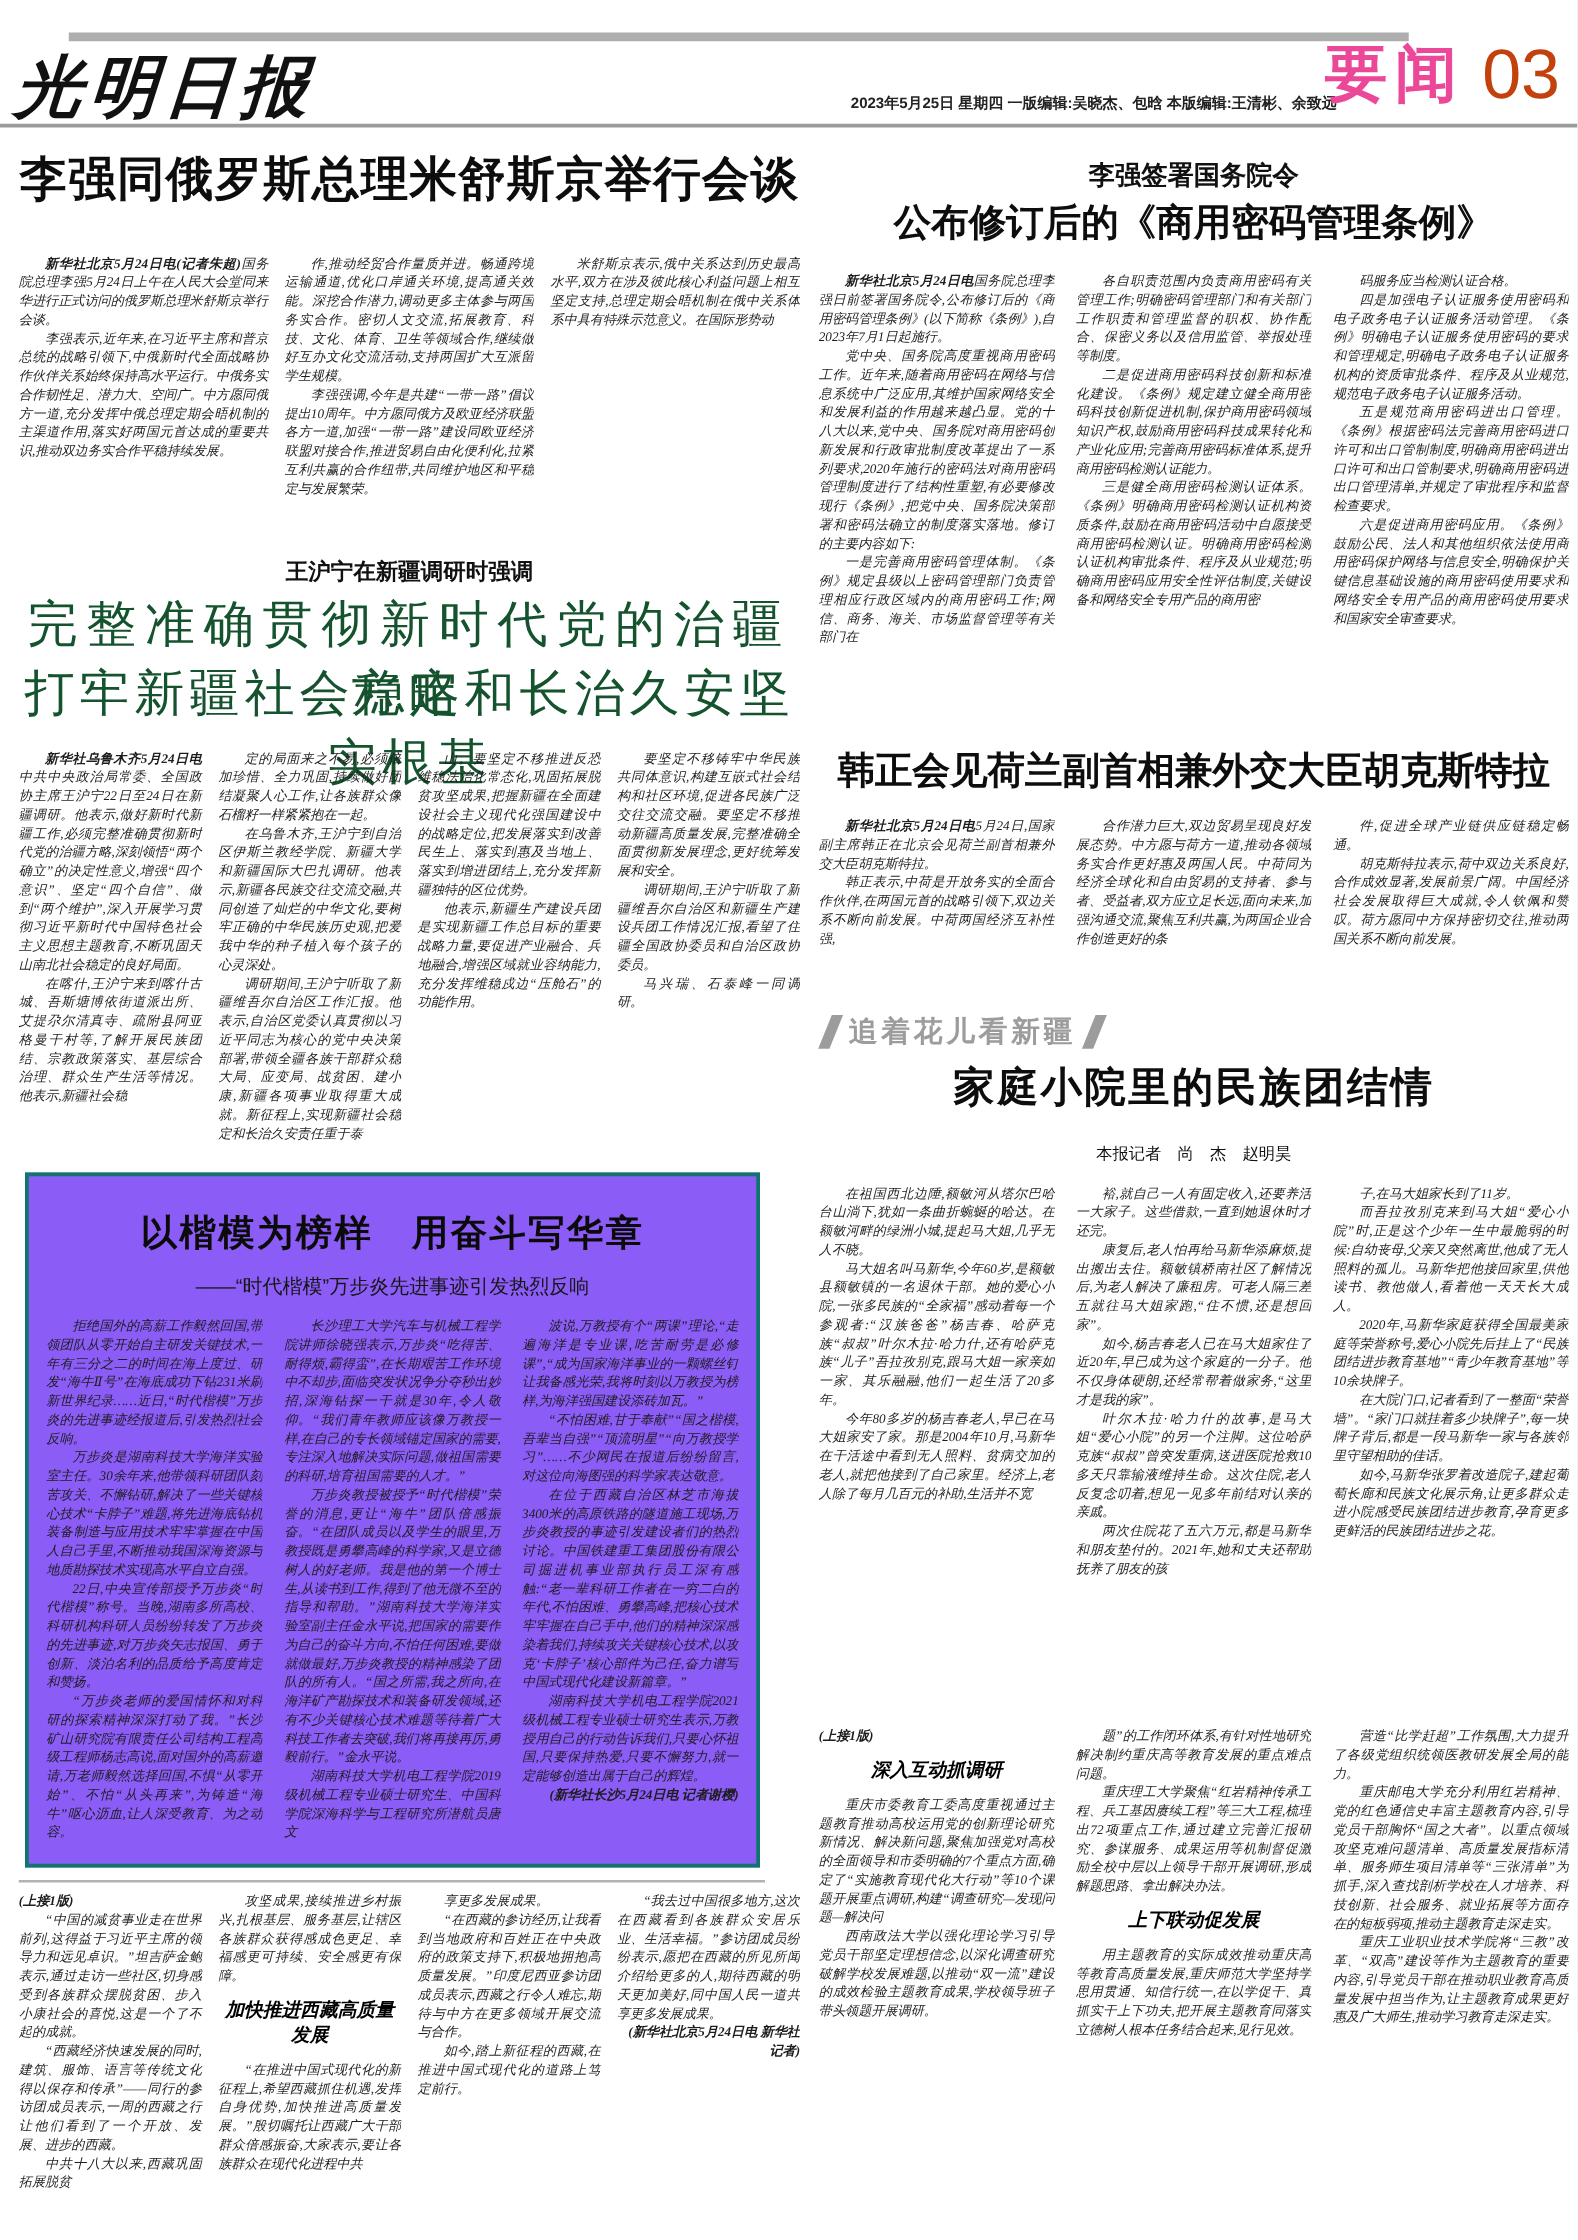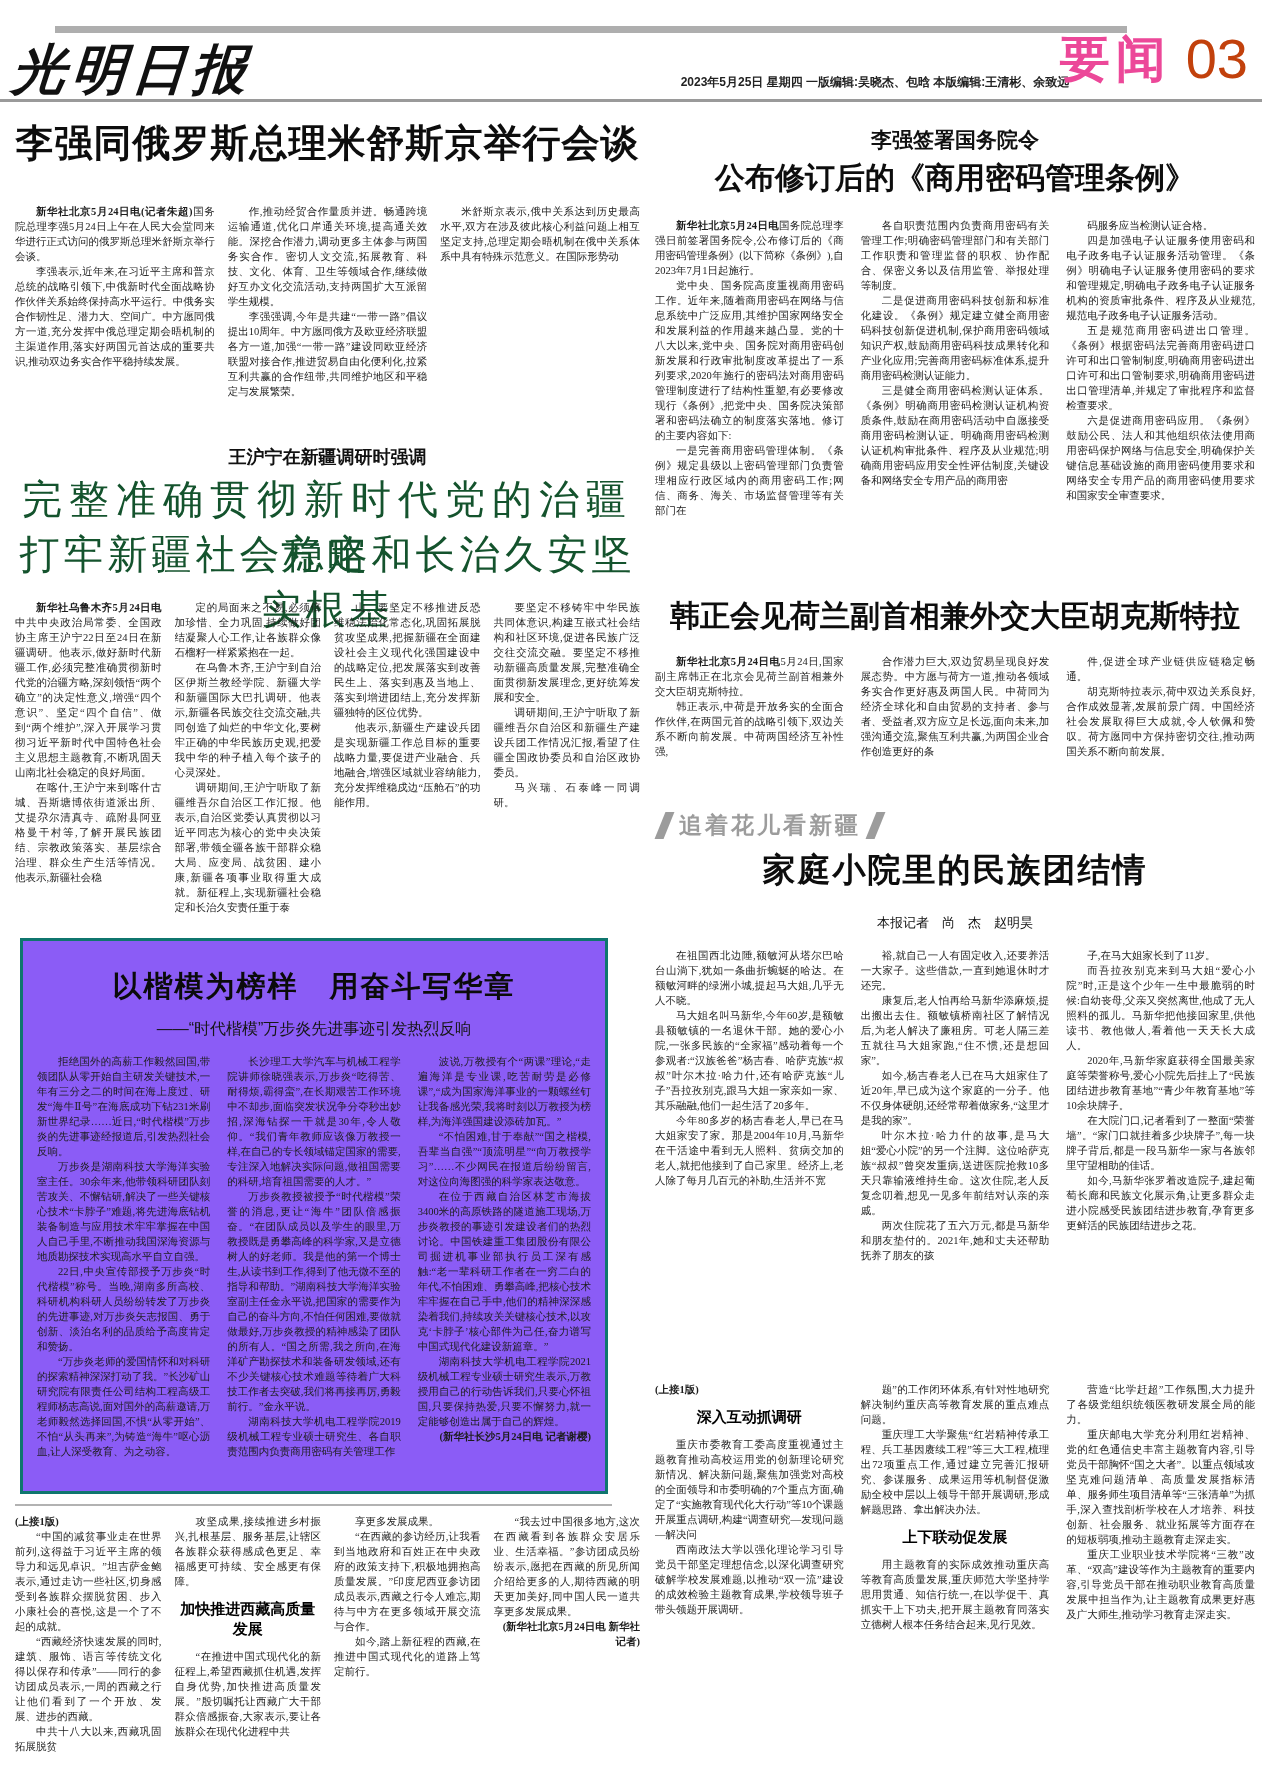--- a/index.html
+++ b/index.html
@@ -19,21 +19,21 @@
   
   .hl-serif{position:absolute;text-align:center;font-weight:bold;color:#0d0d0d;
             font-family:"Liberation Serif","DejaVu Serif",serif;}
   .kicker{position:absolute;text-align:center;font-weight:bold;color:#111;
           font-family:"Liberation Serif","DejaVu Serif",serif;}
   .hl-hei{position:absolute;text-align:center;font-weight:400;color:#14532d;
           font-family:"Liberation Sans","DejaVu Sans",sans-serif;}
   .body-block{position:absolute;}
   .cols{display:flex;height:100%;overflow:hidden;}
   .cols.g12{gap:13px;} .cols.g16{gap:17px;}
-  .col{flex:1 1 0;overflow:hidden;}
+  .col{flex:1 1 0;overflow:hidden;font-style:italic;}
   .col p{margin:0;text-indent:2em;font-size:10.5px;line-height:15px;text-align:justify;color:#1d1d1d;}
   .col p b{font-weight:bold;}
   .col p.tag{text-indent:0;font-weight:bold;}
   .col p.credit{text-indent:0;font-weight:bold;text-align:right;}
   .col .col-subhead{font-weight:bold;text-align:center;font-size:15px;line-height:20px;margin:10px 0;
                     font-family:"Liberation Sans","DejaVu Sans",sans-serif;color:#000;}
   
   .red-box{position:absolute;left:20px;top:938px;width:588px;height:556px;border:3px solid #0f766e;
            box-sizing:border-box;padding:4px 14px;background:#8b5cf6;}
   .red-box .rb-title{text-align:center;font-weight:bold;font-size:29px;margin-top:22px;letter-spacing:2px;
@@ -112,21 +112,21 @@
       <div class="cols g16" style="height:100%;justify-content:center;">
           <div class="col">
             <p>拒绝国外的高薪工作毅然回国,带领团队从零开始自主研发关键技术,一年有三分之二的时间在海上度过、研发“海牛Ⅱ号”在海底成功下钻231米刷新世界纪录……近日,“时代楷模”万步炎的先进事迹经报道后,引发热烈社会反响。</p>
             <p>万步炎是湖南科技大学海洋实验室主任。30余年来,他带领科研团队刻苦攻关、不懈钻研,解决了一些关键核心技术“卡脖子”难题,将先进海底钻机装备制造与应用技术牢牢掌握在中国人自己手里,不断推动我国深海资源与地质勘探技术实现高水平自立自强。</p>
             <p>22日,中央宣传部授予万步炎“时代楷模”称号。当晚,湖南多所高校、科研机构科研人员纷纷转发了万步炎的先进事迹,对万步炎矢志报国、勇于创新、淡泊名利的品质给予高度肯定和赞扬。</p>
             <p>“万步炎老师的爱国情怀和对科研的探索精神深深打动了我。”长沙矿山研究院有限责任公司结构工程高级工程师杨志高说,面对国外的高薪邀请,万老师毅然选择回国,不惧“从零开始”、不怕“从头再来”,为铸造“海牛”呕心沥血,让人深受教育、为之动容。</p>
           </div>
           <div class="col">
             <p>长沙理工大学汽车与机械工程学院讲师徐晓强表示,万步炎“吃得苦、耐得烦,霸得蛮”,在长期艰苦工作环境中不却步,面临突发状况争分夺秒出妙招,深海钻探一干就是30年,令人敬仰。“我们青年教师应该像万教授一样,在自己的专长领域锚定国家的需要,专注深入地解决实际问题,做祖国需要的科研,培育祖国需要的人才。”</p>
             <p>万步炎教授被授予“时代楷模”荣誉的消息,更让“海牛”团队倍感振奋。“在团队成员以及学生的眼里,万教授既是勇攀高峰的科学家,又是立德树人的好老师。我是他的第一个博士生,从读书到工作,得到了他无微不至的指导和帮助。”湖南科技大学海洋实验室副主任金永平说,把国家的需要作为自己的奋斗方向,不怕任何困难,要做就做最好,万步炎教授的精神感染了团队的所有人。“国之所需,我之所向,在海洋矿产勘探技术和装备研发领域,还有不少关键核心技术难题等待着广大科技工作者去突破,我们将再接再厉,勇毅前行。”金永平说。</p>
-            <p>湖南科技大学机电工程学院2019级机械工程专业硕士研究生、各自职责范围内负责商用密码有关管理工作</p>
+            <p>湖南科技大学机电工程学院2019级机械工程专业硕士研究生、中国科学院深海科学与工程研究所潜航员唐文</p>
           </div>
           <div class="col">
             <p>波说,万教授有个“两课”理论,“走遍海洋是专业课,吃苦耐劳是必修课”,“成为国家海洋事业的一颗螺丝钉让我备感光荣,我将时刻以万教授为榜样,为海洋强国建设添砖加瓦。”</p>
             <p>“不怕困难,甘于奉献”“国之楷模,吾辈当自强”“顶流明星”“向万教授学习”……不少网民在报道后纷纷留言,对这位向海图强的科学家表达敬意。</p>
             <p>在位于西藏自治区林芝市海拔3400米的高原铁路的隧道施工现场,万步炎教授的事迹引发建设者们的热烈讨论。中国铁建重工集团股份有限公司掘进机事业部执行员工深有感触:“老一辈科研工作者在一穷二白的年代,不怕困难、勇攀高峰,把核心技术牢牢握在自己手中,他们的精神深深感染着我们,持续攻关关键核心技术,以攻克‘卡脖子’核心部件为己任,奋力谱写中国式现代化建设新篇章。”</p>
             <p>湖南科技大学机电工程学院2021级机械工程专业硕士研究生表示,万教授用自己的行动告诉我们,只要心怀祖国,只要保持热爱,只要不懈努力,就一定能够创造出属于自己的辉煌。</p>
             <p class="credit">(新华社长沙5月24日电 记者谢樱)</p>
           </div>
         </div>
     </div>

